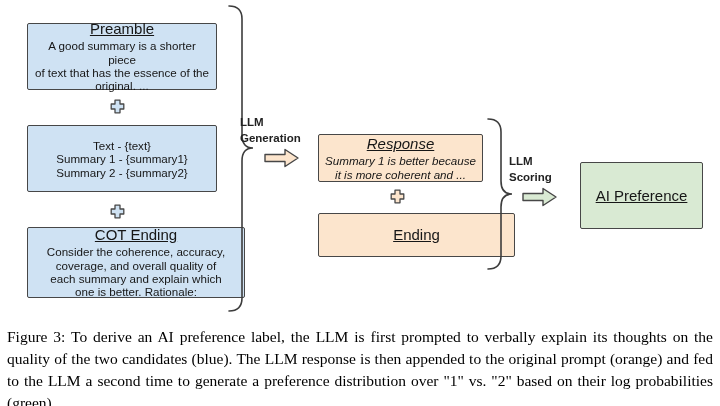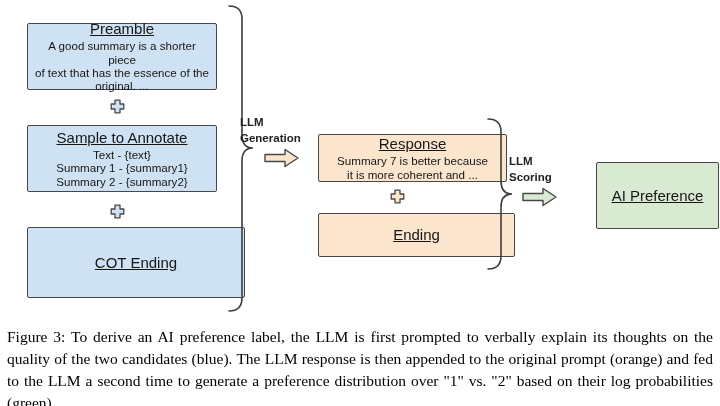--- a/index.html
+++ b/index.html
@@ -35,72 +35,75 @@
   }
   
   #box-preamble { left: 27px;  top: 23px;  width: 190px; height: 67px; }
   #plus-1       { left: 110px; top: 99px;  }
   #box-sample   { left: 27px;  top: 125px; width: 190px; height: 67px; }
   #plus-2       { left: 110px; top: 204px; }
   #box-cot      { left: 27px;  top: 227px; width: 218px; height: 71px; }
   #brace-left   { left: 222px; top: 2px;   }
   #label-gen    { left: 240px; top: 114px; width: 74px; }
   #arrow-gen    { left: 264px; top: 147px; }
-  #box-response { left: 318px; top: 134px; width: 189px; height: 48px; }
+  #box-response { left: 318px; top: 134px; width: 165px; height: 48px; font-style: italic; }
   #plus-3       { left: 390px; top: 189px; }
   #box-ending   { left: 318px; top: 213px; width: 197px; height: 44px; }
   #brace-right  { left: 482px; top: 115px; }
   #label-score  { left: 509px; top: 153px; width: 64px; }
   #arrow-score  { left: 522px; top: 186px; }
-  #box-aipref   { left: 596px; top: 162px; width: 123px; height: 67px; }
+  #box-aipref   { left: 580px; top: 162px; width: 123px; height: 67px; }
 </style>
 </head>
 <body>
 
 <div class="stage">
 
   <div class="dbox blue" id="box-preamble">
     <div class="title">Preamble</div>
     <div class="body">A good summary is a shorter piece
 of text that has the essence of the
 original. ...</div>
   </div>
 
   <svg class="plus" id="plus-1" width="15" height="15" viewBox="0 0 15 15">
     <path d="M 5 1.2 H 10 V 5 H 13.8 V 10 H 10 V 13.8 H 5 V 10 H 1.2 V 5 H 5 Z" fill="#cfe2f3" stroke="#474747" stroke-width="1.3" stroke-linejoin="round"></path>
   </svg>
 
   <div class="dbox blue" id="box-sample">
-    <div class="title">Sample to Annotate</div>
     <div class="body">Text - {text}
 Summary 1 - {summary1}
 Summary 2 - {summary2}</div>
   </div>
 
   <svg class="plus" id="plus-2" width="15" height="15" viewBox="0 0 15 15">
     <path d="M 5 1.2 H 10 V 5 H 13.8 V 10 H 10 V 13.8 H 5 V 10 H 1.2 V 5 H 5 Z" fill="#cfe2f3" stroke="#474747" stroke-width="1.3" stroke-linejoin="round"></path>
   </svg>
 
   <div class="dbox blue" id="box-cot">
     <div class="title">COT Ending</div>
+    <div class="body">Consider the coherence, accuracy,
+coverage, and overall quality of
+each summary and explain which
+one is better. Rationale:</div>
   </div>
 
   <svg class="brace" id="brace-left" width="36" height="314" viewBox="0 0 36 314">
     <path d="M 7 4 Q 20 4, 20 17 L 20 133 Q 20 146, 31 146 Q 20 146, 20 159 L 20 296 Q 20 309, 7 309" fill="none" stroke="#3d3d3d" stroke-width="1.6" stroke-linecap="round"></path>
   </svg>
 
   <div class="flow-label" id="label-gen">LLM
 Generation</div>
   <svg class="arrow" id="arrow-gen" width="36" height="22" viewBox="0 0 36 22">
     <polygon points="1,7.5 21,7.5 21,2.5 34,11 21,19.5 21,14.5 1,14.5" fill="#fce5cd" stroke="#474747" stroke-width="1.4" stroke-linejoin="round"></polygon>
   </svg>
 
   <div class="dbox orange" id="box-response">
     <div class="title">Response</div>
-    <div class="body">Summary 7 is better because
+    <div class="body">Summary 1 is better because
 it is more coherent and ...</div>
   </div>
 
   <svg class="plus" id="plus-3" width="15" height="15" viewBox="0 0 15 15">
     <path d="M 5 1.2 H 10 V 5 H 13.8 V 10 H 10 V 13.8 H 5 V 10 H 1.2 V 5 H 5 Z" fill="#fce5cd" stroke="#474747" stroke-width="1.3" stroke-linejoin="round"></path>
   </svg>
 
   <div class="dbox orange" id="box-ending">
     <div class="title">Ending</div>
   </div>

